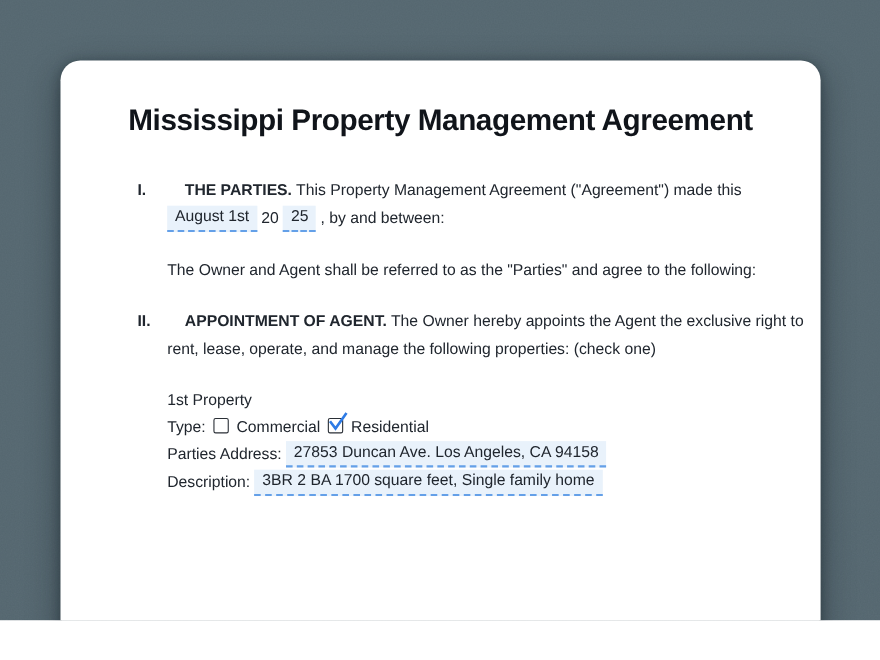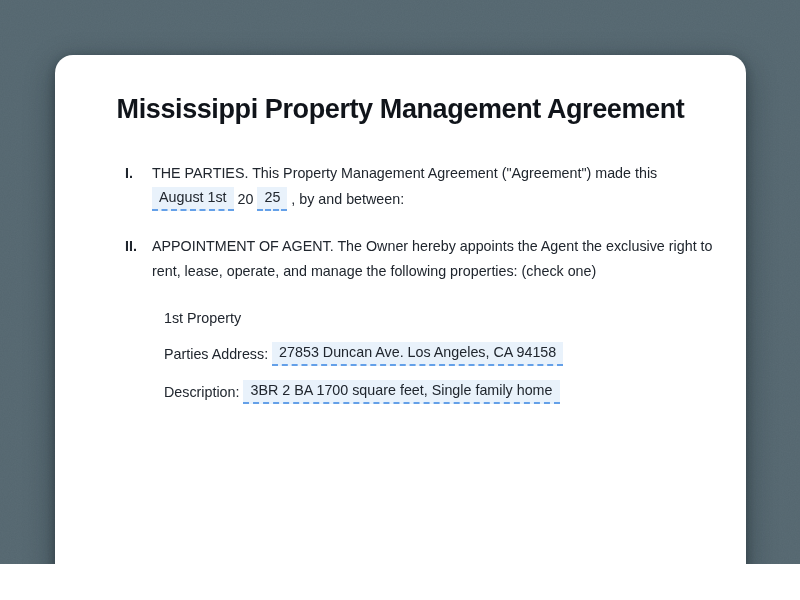--- a/index.html
+++ b/index.html
@@ -44,22 +44,22 @@
   }
   .section { display: flex; align-items: flex-start; }
   .sec-num {
     width: 27px;
     flex: 0 0 27px;
     font-weight: bold;
     line-height: 25.5px;
   }
   .sec-body { width: 592px; }
   .sec-body p { margin: 0 0 21px; line-height: 25.5px; }
-  .sec-body p.tight { margin: 12px; line-height: 24.5px; }
-  b.head { font-weight: normal; }
+  .sec-body p.tight { margin: 0; line-height: 24.5px; }
+  b.head { font-weight: bold; margin-left: 16px; }
   .fill {
     display: inline-block;
     position: relative;
     top: -2px;
     padding: 1px 7px 2px;
     background: var(--field_bg, #e9f2fb);
     border-bottom: 2px dashed var(--field_dash, #64a0e8);
     line-height: 19px;
     white-space: nowrap;
     text-align: center;
@@ -102,33 +102,41 @@
             <span>This Property Management Agreement ("Agreement") made this</span>
             <br>
             <span class="fill">August 1st</span>
             <span>20</span>
             <span class="fill">25</span>
             <span>, by and between:</span>
           </p>
 
 
 
+          <p>The Owner and Agent shall be referred to as the "Parties" and agree to the following:</p>
         </div>
       </div>
 
       <div class="section">
         <div class="sec-num">II.</div>
         <div class="sec-body">
           <p>
             <b class="head">APPOINTMENT OF AGENT.</b>
             <span>The Owner hereby appoints the Agent the exclusive right to rent, lease, operate, and manage the following properties: (check one)</span>
           </p>
 
           <p class="tight">1st Property</p>
 
+          <p class="tight">
+            <span>Type:</span>
+            <span class="cb"></span><span>Commercial</span>
+            <span class="cb checked"><svg class="tick" width="21" height="21" viewBox="0 0 21 21">
+                  <path d="M4 11 L9 17.5 L19 3.5" fill="none" stroke="var(--check_mark, #2e7be5)" stroke-width="2.4"></path>
+                </svg></span><span>Residential</span>
+          </p>
 
           <p class="tight">
             <span>Parties Address:</span>
             <span class="fill">27853 Duncan Ave. Los Angeles, CA 94158</span>
           </p>
 
           <p class="tight">
             <span>Description:</span>
             <span class="fill">3BR 2 BA 1700 square feet, Single family home</span>
           </p>

